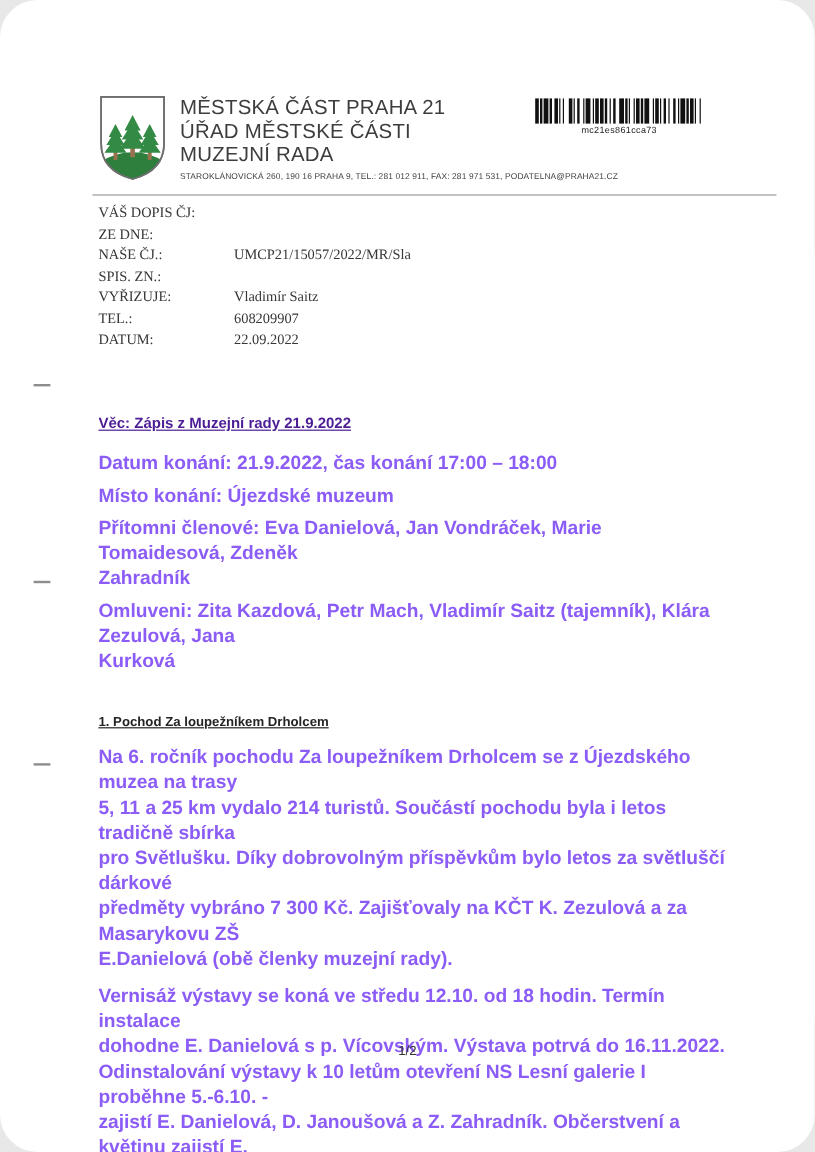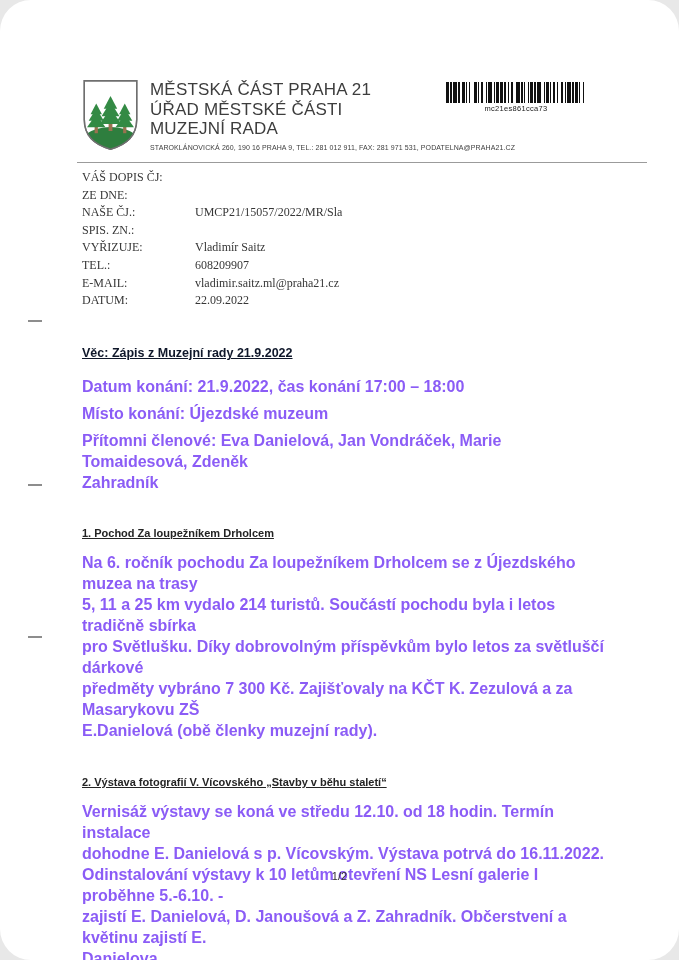--- a/index.html
+++ b/index.html
@@ -35,21 +35,21 @@
   .meta { position: absolute; left: 82px; top: 169px; width: 420px; }
   .meta-row { display: flex; font-size: 12px; line-height: 17.6px; color: #363636; font-family: Liberation Serif, serif; }
   .meta-label { width: 113px; flex: none; }
   .meta-value { flex: 1; }
   
   .fold { position: absolute; left: 28px; width: 14px; height: 2px; background: #8d8d8d; }
   .fold-1 { top: 320px; } .fold-2 { top: 484px; } .fold-3 { top: 636px; }
   
   .content { position: absolute; left: 82px; top: 345px; width: 527px; }
   .subject {
-    font-size: 12.5px; font-weight: 700; color: #0f172a;
+    font-size: 12.5px; font-weight: 700; color: #4c1d95;
     text-decoration: underline; line-height: 17px;
   }
   .para {
     font-size: 16px; line-height: 21px; color: #8b5cf6;
     white-space: pre-line; margin-top: 6px; font-weight: bold;
   }
   .para.first { margin-top: 14px; }
   .sec-heading {
     font-size: 11px; font-weight: 700; color: #242424;
     text-decoration: underline; line-height: 17px; margin-top: 32px;
@@ -195,49 +195,46 @@
     </div>
     <div class="meta-row">
       <span class="meta-label">VYŘIZUJE:</span>
       <span class="meta-value">Vladimír Saitz</span>
     </div>
     <div class="meta-row">
       <span class="meta-label">TEL.:</span>
       <span class="meta-value">608209907</span>
     </div>
     <div class="meta-row">
-      <span class="meta-label">E-MAIL:</span>
-      <span class="meta-value">vladimir.saitz.ml@praha21.cz</span>
-    </div>
-    <div class="meta-row">
       <span class="meta-label">DATUM:</span>
       <span class="meta-value">22.09.2022</span>
     </div>
   </div>
 
   <div class="fold fold-1"></div>
   <div class="fold fold-2"></div>
   <div class="fold fold-3"></div>
 
   <div class="content">
     <div class="subject">Věc: Zápis z Muzejní rady 21.9.2022</div>
 
     <div class="para first">Datum konání: 21.9.2022, čas konání 17:00 – 18:00</div>
     <div class="para">Místo konání: Újezdské muzeum</div>
     <div class="para">Přítomni členové: Eva Danielová, Jan Vondráček, Marie Tomaidesová, Zdeněk
 Zahradník</div>
+    <div class="para">Omluveni: Zita Kazdová, Petr Mach, Vladimír Saitz (tajemník), Klára Zezulová, Jana
+Kurková</div>
 
     <div class="sec-heading">1. Pochod Za loupežníkem Drholcem</div>
     <div class="para sec-body">Na 6. ročník pochodu Za loupežníkem Drholcem se z Újezdského muzea na trasy
 5, 11 a 25 km vydalo 214 turistů. Součástí pochodu byla i letos tradičně sbírka
 pro Světlušku. Díky dobrovolným příspěvkům bylo letos za světluščí dárkové
 předměty vybráno 7 300 Kč.  Zajišťovaly na KČT K. Zezulová a za Masarykovu ZŠ
 E.Danielová (obě členky muzejní rady).</div>
 
-    <div class="sec-heading second">2. Výstava fotografií V. Vícovského „Stavby v běhu staletí“</div>
     <div class="para sec-body">Vernisáž výstavy se koná  ve středu 12.10. od 18 hodin. Termín instalace
 dohodne E. Danielová s p. Vícovským. Výstava potrvá do 16.11.2022.
 Odinstalování výstavy k 10 letům otevření NS Lesní galerie I proběhne 5.-6.10. -
 zajistí E. Danielová, D. Janoušová a Z. Zahradník. Občerstvení a květinu zajistí E.
 Danielova</div>
   </div>
 
   <div class="footer">1/2</div>
 
 </div>

